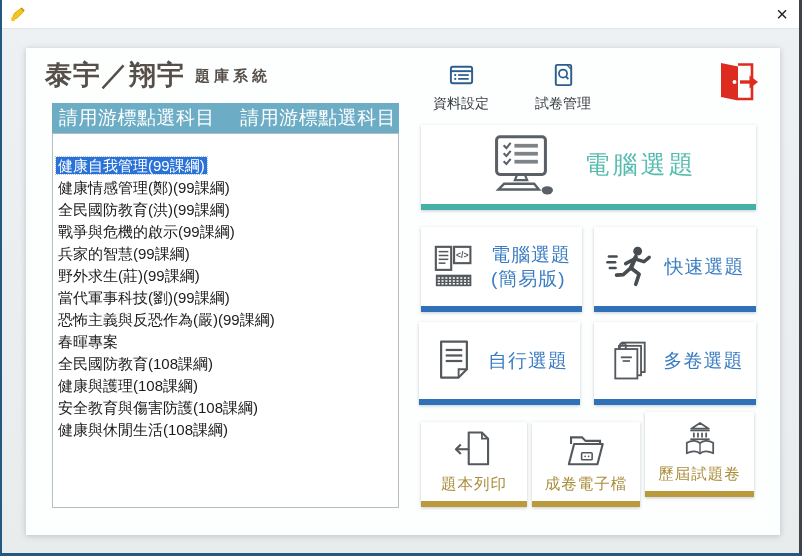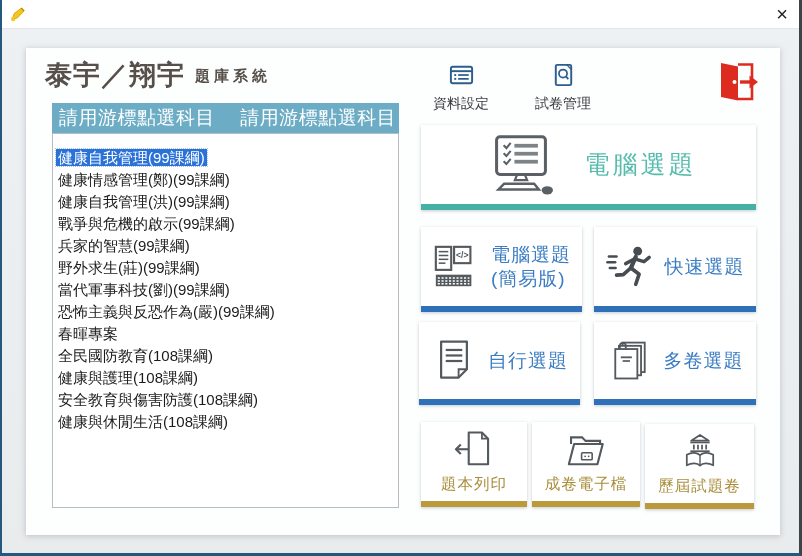--- a/index.html
+++ b/index.html
@@ -29,21 +29,21 @@
   .brand{position:absolute;left:19px;top:9px;white-space:nowrap;color:#57504a;}
   .brand-main{font-size:27px;font-weight:bold;letter-spacing:1px;}
   .brand-sub{font-size:15px;font-weight:bold;letter-spacing:4px;margin-left:10px;position:relative;top:-3px;}
   .list-header{
     position:absolute;left:26px;top:55px;width:347px;height:30px;box-sizing:border-box;
     background:#6cadc5;color:#fff;font-weight:normal;font-size:19px;line-height:30px;
     padding-left:7px;letter-spacing:.5px;white-space:pre;overflow:hidden;
   }
   .listbox{
     position:absolute;left:26px;top:85px;width:347px;height:375px;box-sizing:border-box;
-    background:#fff;border:1px solid #b6bcc1;padding-top:13px;overflow:hidden;cursor:default;
+    background:#fff;border:1px solid #b6bcc1;padding-top:21px;overflow:hidden;cursor:default;
   }
   .li{height:22px;line-height:22px;font-size:15px;color:#1b1b1b;padding-left:3px;white-space:nowrap;}
   .li>span{padding:0 2px;}
   .li.sel>span{background:#2a72d8;color:#fff;outline:1px dotted #9fc4e8;}
   
   .tool{position:absolute;top:14px;width:60px;text-align:center;cursor:pointer;}
   .tico{width:27px;height:27px;display:inline-block;}
   .tlabel{font-size:14px;color:#373c41;margin-top:2px;white-space:nowrap;}
   .exit{position:absolute;top:11px;width:46px;height:48px;cursor:pointer;}
   
@@ -57,21 +57,21 @@
   .blue{border-bottom:6px solid #2e71b8;gap:11px;}
   .b-sc{left:395px;top:179px;width:161px;height:85px;}
   .b-fast{left:568px;top:179px;width:162px;height:85px;}
   .b-self{left:393px;top:274px;width:161px;height:83px;}
   .b-multi{left:568px;top:274px;width:162px;height:83px;}
   .blabel{font-size:19px;color:#3b7dc2;letter-spacing:1px;line-height:1.25;white-space:nowrap;}
   .l1,.l2{display:block;}
   .gold{flex-direction:column;gap:1px;border-bottom:6px solid #bb9a3c;}
   .g1{left:395px;top:374px;width:106px;height:85px;}
   .g2{left:506px;top:374px;width:108px;height:85px;}
-  .g3{left:619px;top:376px;width:109px;height:85px;}
+  .g3{left:619px;top:364px;width:109px;height:85px;}
   .glabel{font-size:15.5px;color:#a98d3a;letter-spacing:1px;white-space:nowrap;}
   svg{display:block;margin:0 auto;}
   .btn svg{margin:0;}
 </style>
 </head>
 <body>
 
 <div class="window">
 
   <div class="titlebar">
@@ -88,21 +88,21 @@
   <div class="panel">
 
     <div class="brand">
       <span class="brand-main">泰宇／翔宇</span><span class="brand-sub">題庫系統</span>
     </div>
 
     <div class="list-header">請用游標點選科目　 請用游標點選科目</div>
     <div class="listbox">
       <div class="li sel"><span>健康自我管理(99課綱)</span></div>
       <div class="li"><span>健康情感管理(鄭)(99課綱)</span></div>
-      <div class="li"><span>健康自我管理(洪)(99課綱)</span></div>
+      <div class="li"><span>全民國防教育(洪)(99課綱)</span></div>
       <div class="li"><span>戰爭與危機的啟示(99課綱)</span></div>
       <div class="li"><span>兵家的智慧(99課綱)</span></div>
       <div class="li"><span>野外求生(莊)(99課綱)</span></div>
       <div class="li"><span>當代軍事科技(劉)(99課綱)</span></div>
       <div class="li"><span>恐怖主義與反恐作為(嚴)(99課綱)</span></div>
       <div class="li"><span>春暉專案</span></div>
       <div class="li"><span>全民國防教育(108課綱)</span></div>
       <div class="li"><span>健康與護理(108課綱)</span></div>
       <div class="li"><span>安全教育與傷害防護(108課綱)</span></div>
       <div class="li"><span>健康與休閒生活(108課綱)</span></div>

